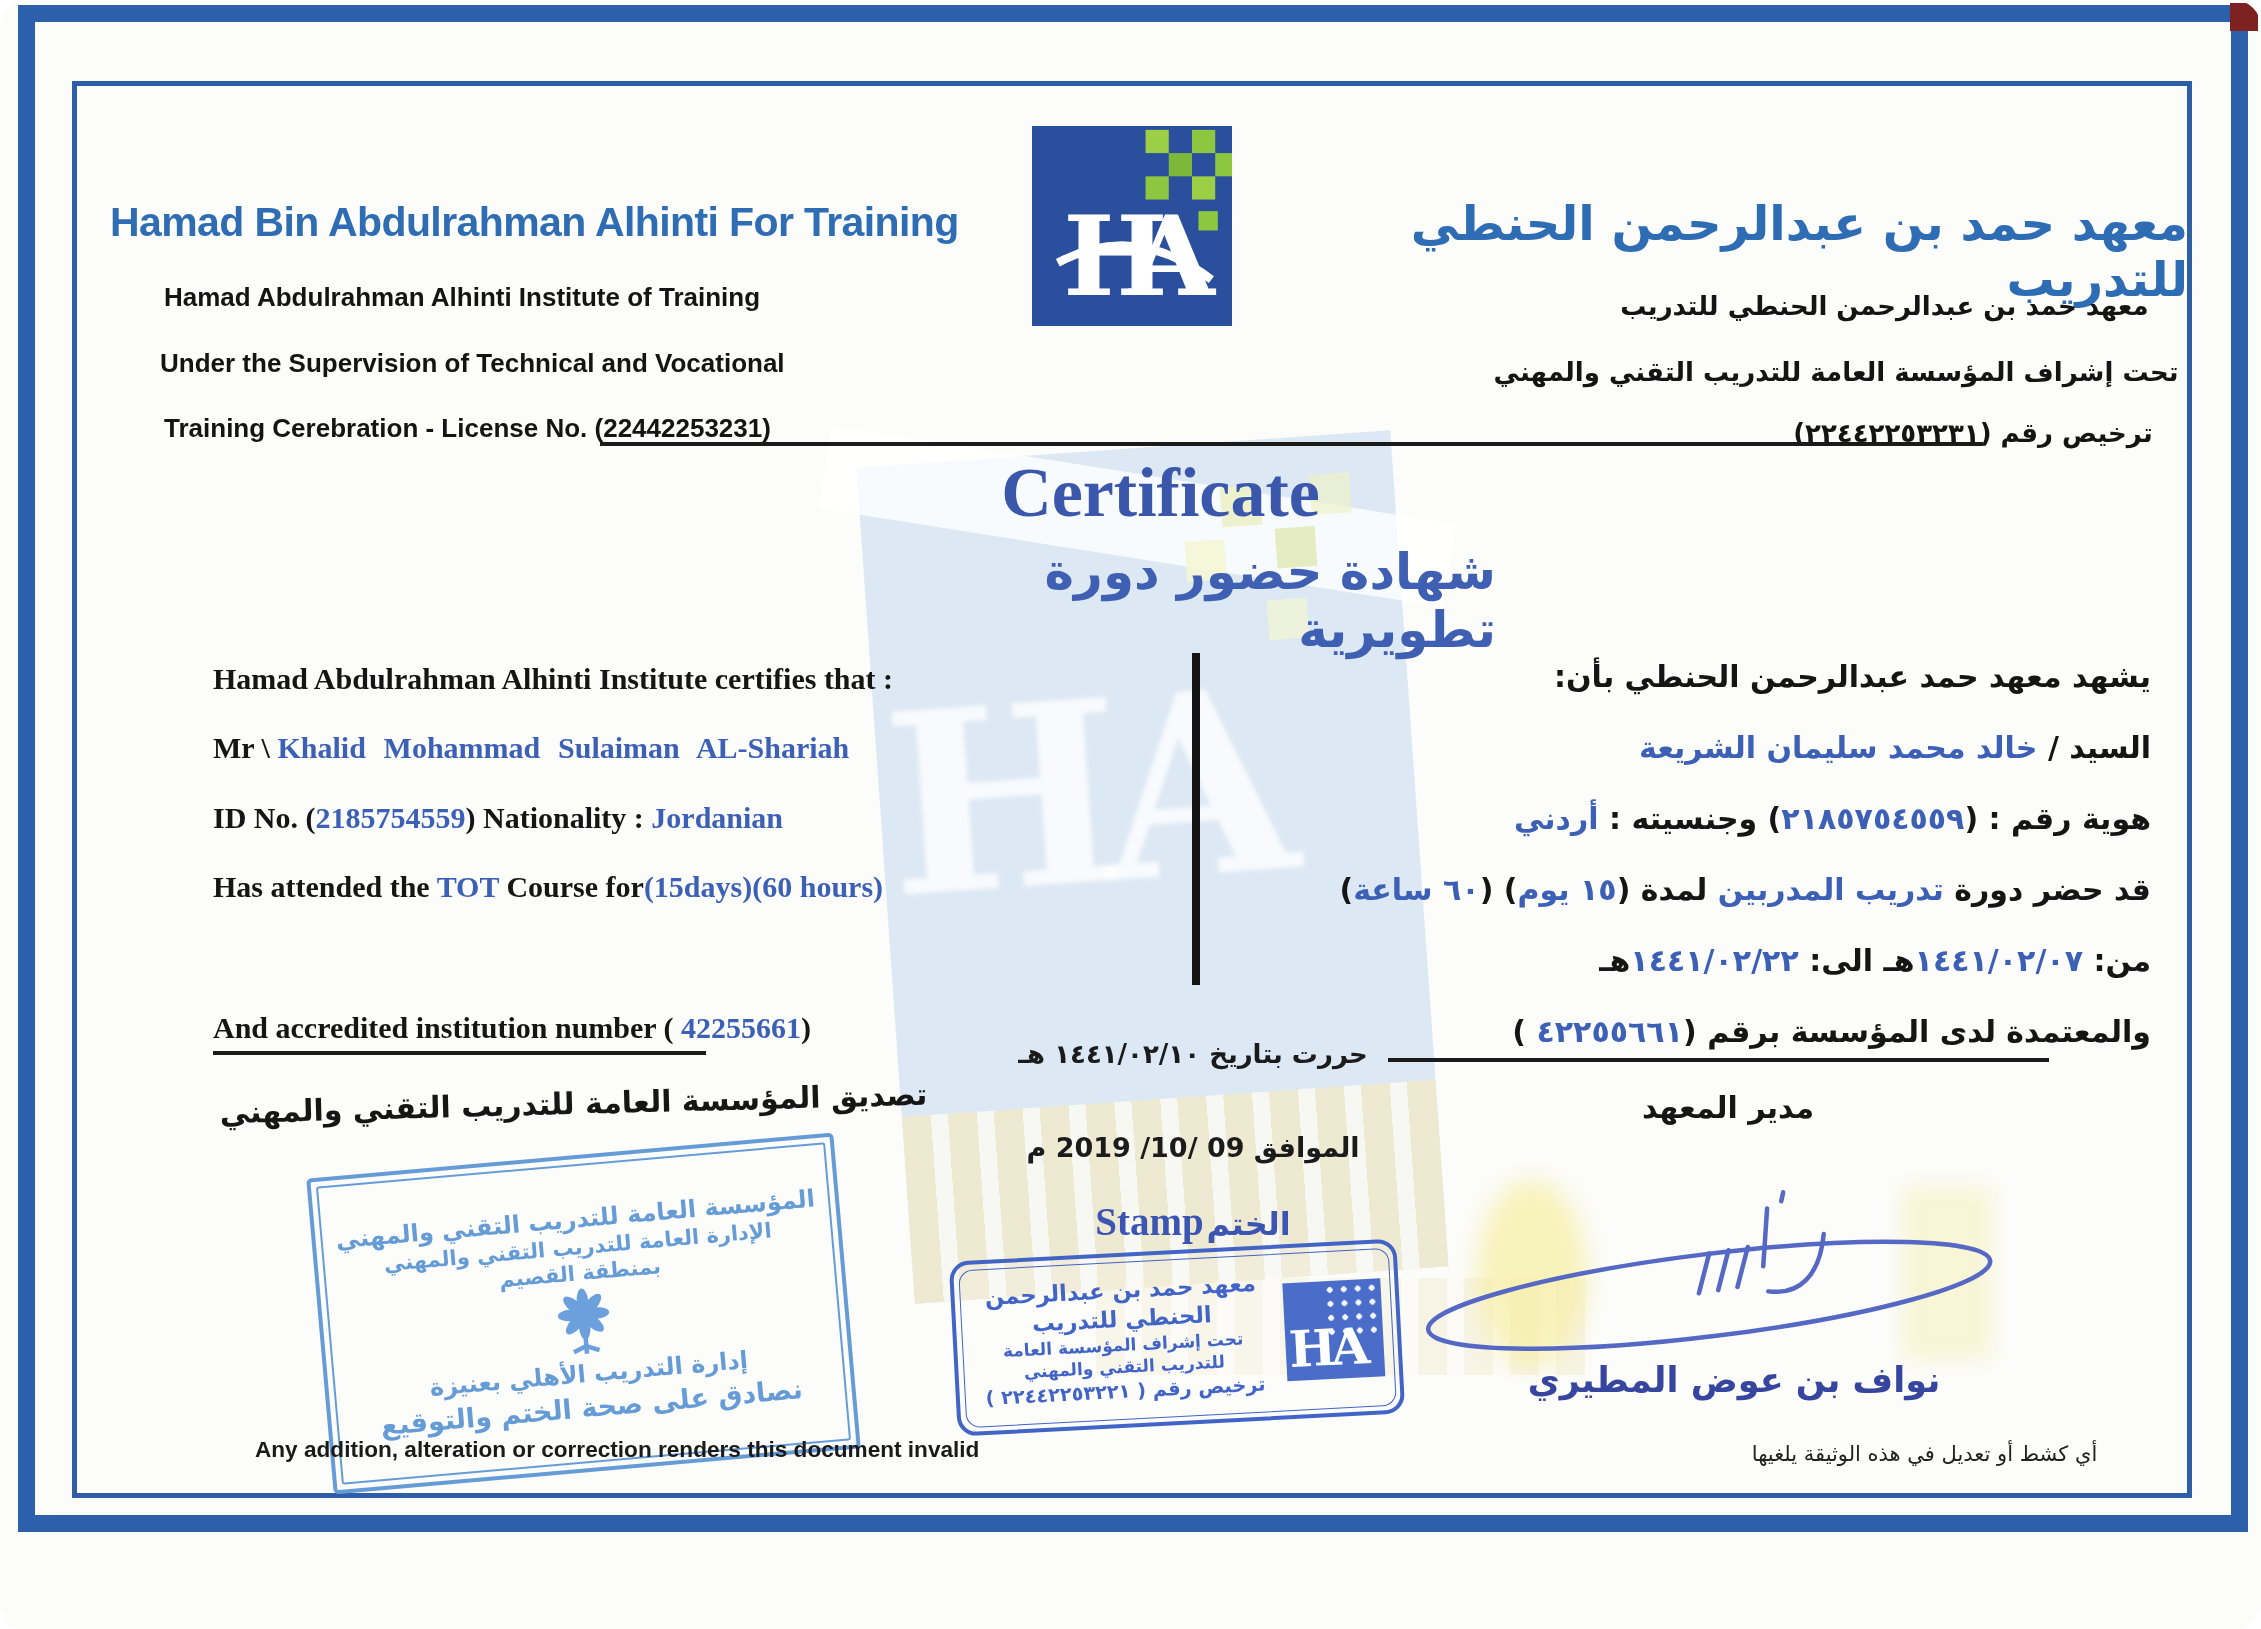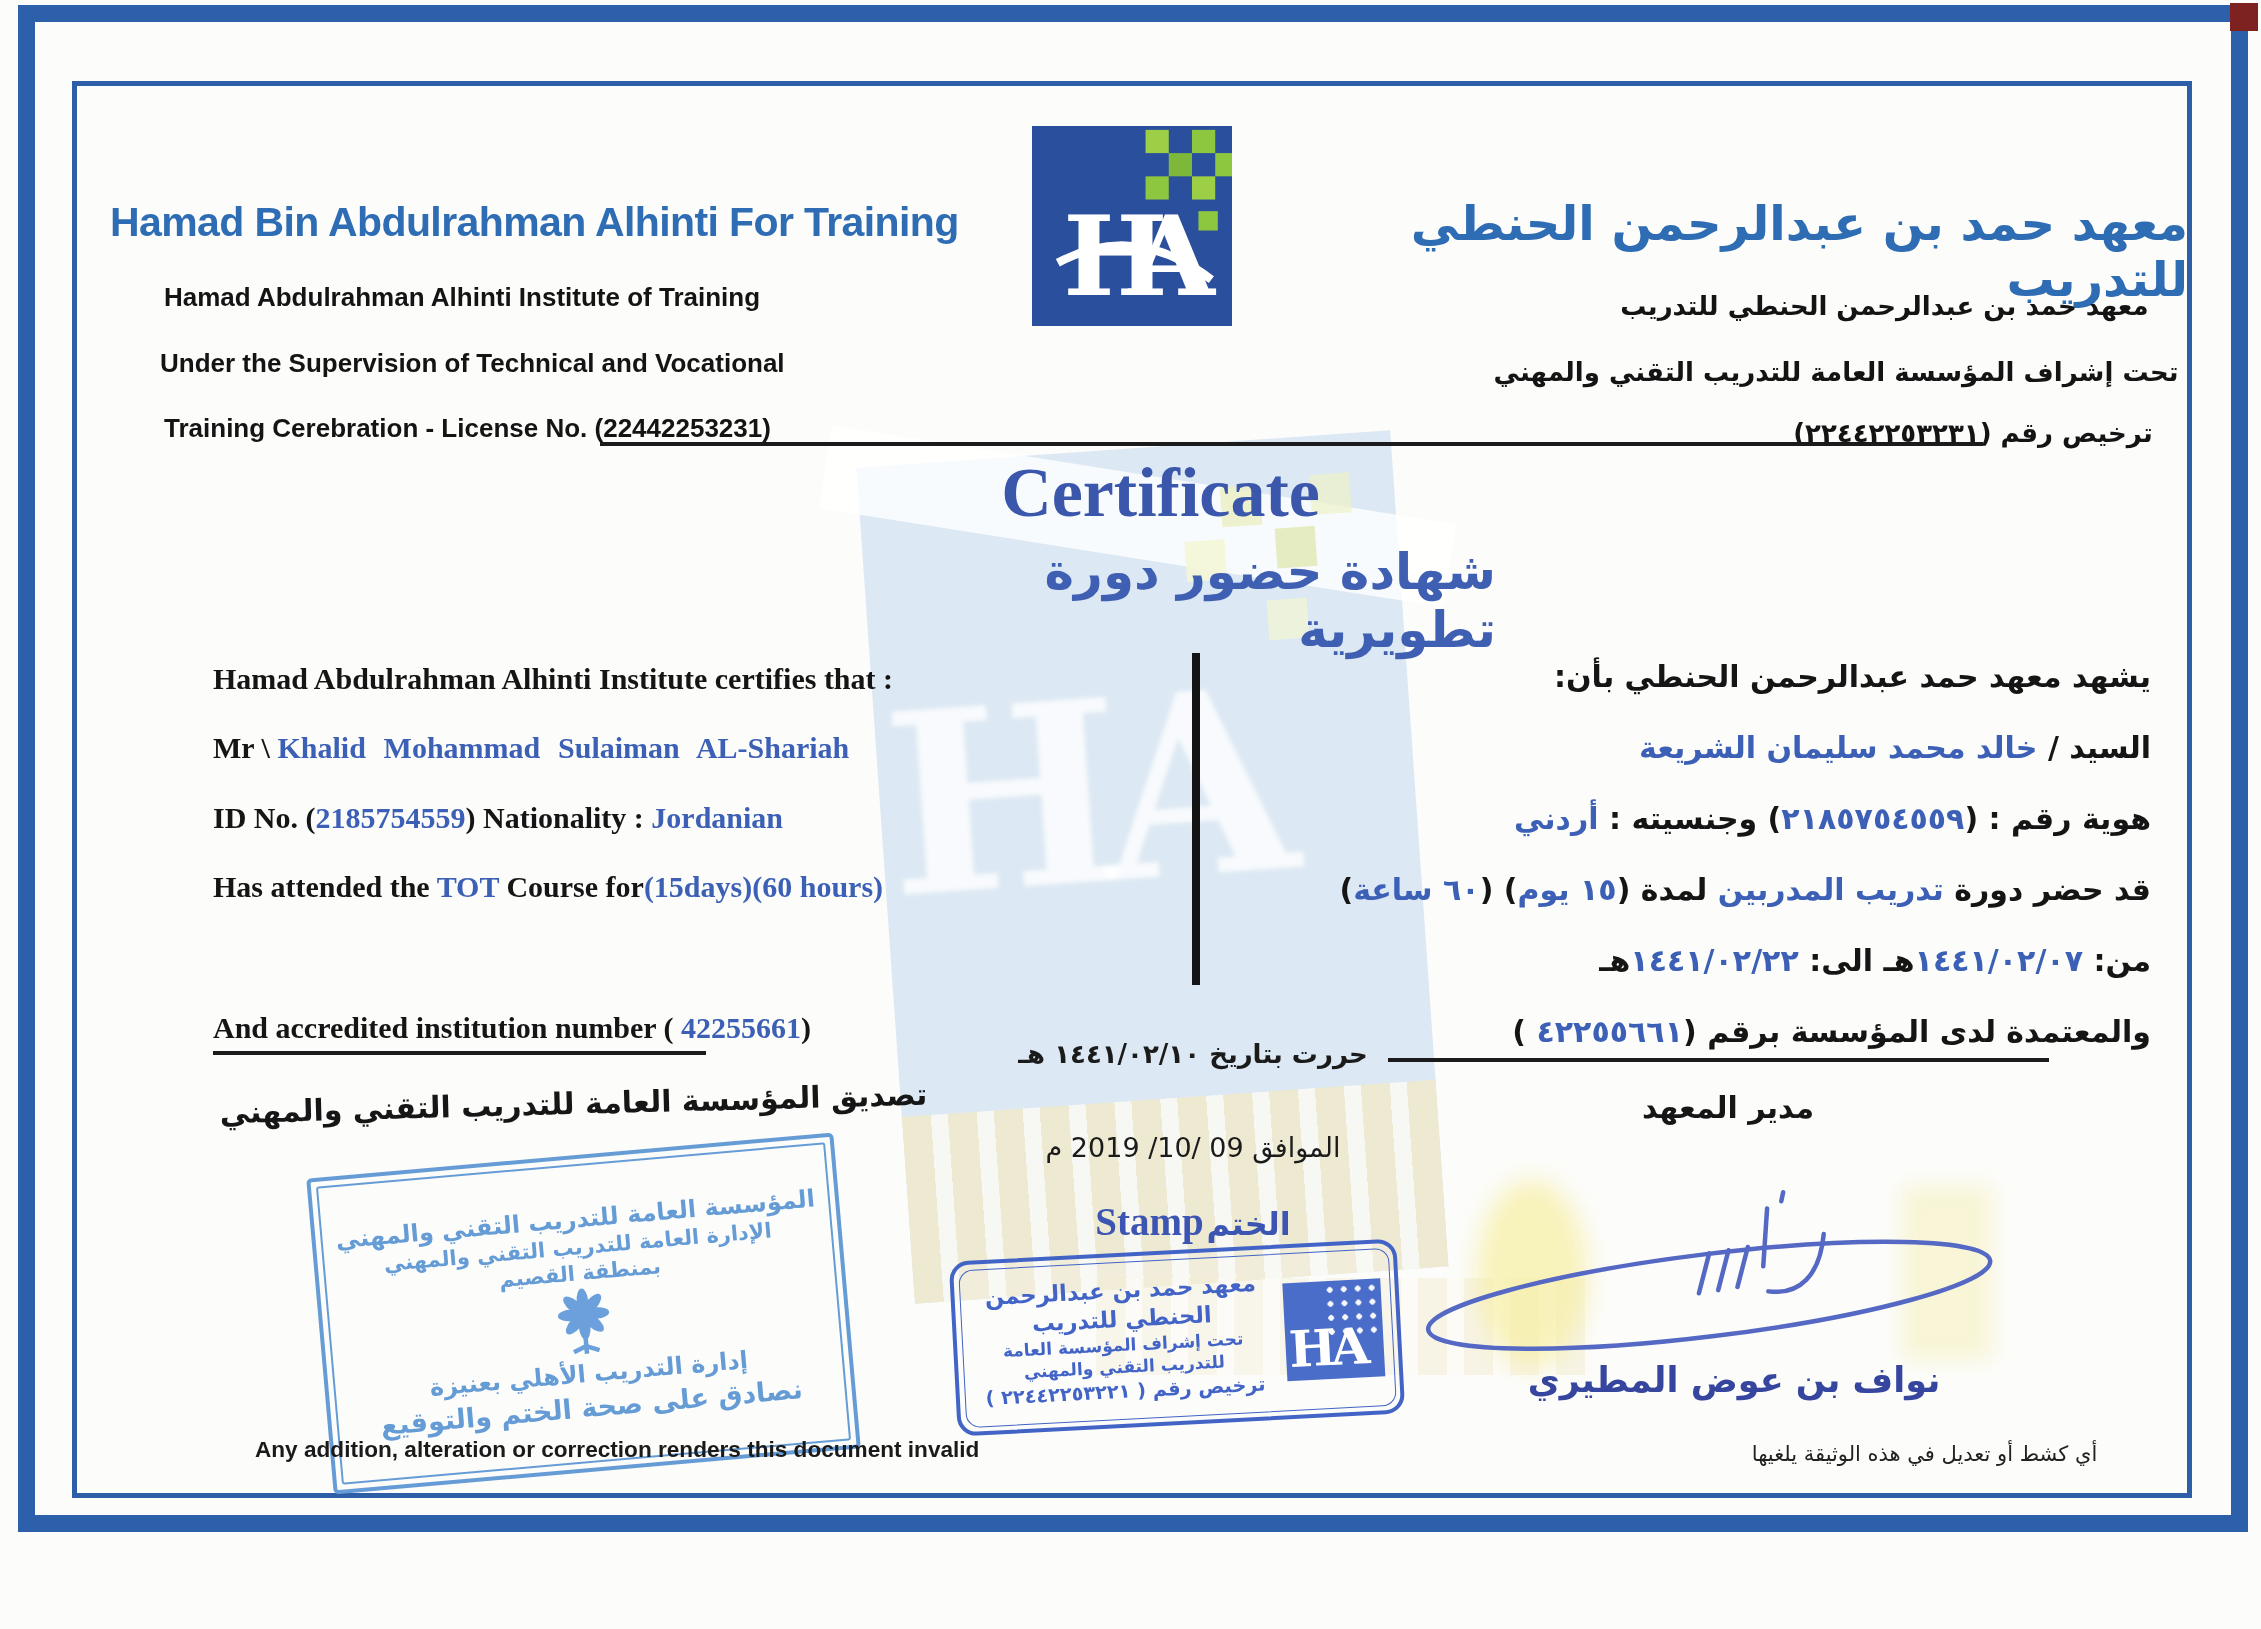--- a/index.html
+++ b/index.html
@@ -1,17 +1,17 @@
 <!DOCTYPE html>
 <html style="font-size:10.3px"><head>
 <meta charset="utf-8">
 <style>
   html,body{margin:0;padding:0;background:#ffffff;}
   #page{position:relative;width:2261px;height:1630px;background:#fcfcfa;overflow:hidden;
-        font-family:"Liberation Sans",sans-serif;}
+        font-family:"Liberation Sans",sans-serif;border-radius:27px;}
   .abs{position:absolute;}
   
   .band{left:18px;top:5.2px;width:2230px;height:1527px;border:17px solid #2c60ab;box-sizing:border-box;}
   .thinline{left:72px;top:81px;width:2120px;height:1417px;border:5.8px solid #2f5ea8;box-sizing:border-box;}
   .corner-artifact{left:2230px;top:2.6px;width:28px;height:28px;background:#7d2220;}
   
   .wm{left:885px;top:448px;width:535px;height:838px;background:#dce8f3;transform:rotate(-4deg);z-index:0;}
   .wm-streak{position:absolute;left:-39px;top:26px;width:632px;height:84px;background:rgba(255,255,255,.8);transform:rotate(13deg);}
   .wm-sq{position:absolute;width:40px;height:40px;background:rgba(236,239,196,.85);}
   .wm-ha{position:absolute;left:6.4px;top:193px;font-family:"DejaVu Serif","Liberation Serif",serif;
@@ -39,21 +39,21 @@
   .en-line{left:213px;width:980px;font-family:"Liberation Serif",serif;font-size:30px;font-weight:bold;color:#151515;z-index:2;}
   .ar-line{left:1322px;width:829px;direction:rtl;text-align:right;font-family:"DejaVu Sans",sans-serif;
            font-size:30px;font-weight:bold;color:#151515;z-index:2;}
   .blue{color:#3c60b6;}
   .name-sp{word-spacing:10.3px;}
   .divider{left:1192px;top:653px;width:8.4px;height:332px;background:#141414;z-index:2;}
   
   .c-date1{left:993px;top:1039px;width:400px;text-align:center;direction:rtl;font-family:"DejaVu Sans",sans-serif;
            font-size:26px;font-weight:bold;color:#1b1b1b;z-index:2;}
   .c-date2{left:1006px;top:1132px;width:374px;text-align:center;direction:rtl;font-family:"DejaVu Sans",sans-serif;
-           font-size:27px;font-weight:normal;color:#1b1b1b;z-index:2;}
+           font-size:27px;font-weight:bold;color:#1b1b1b;z-index:2;}
   .c-stamp-label{left:993px;top:1199px;width:400px;text-align:center;direction:rtl;color:#3c55b2;z-index:2;}
   .c-stamp-label .ar{font-family:"DejaVu Sans",sans-serif;font-size:32px;font-weight:bold;}
   .c-stamp-label .en{font-family:"Liberation Serif",serif;font-size:39px;font-weight:bold;}
   
   .certif-head{left:219px;top:1086px;width:709px;text-align:center;direction:rtl;font-family:"DejaVu Sans",sans-serif;
                font-size:30px;font-weight:bold;color:#161616;transform:rotate(-1.5deg);z-index:2;}
   .lstamp{left:319px;top:1155px;width:529px;height:317px;transform:rotate(-5deg);border:4.5px solid #669cd6;
           border-radius:5.2px;z-index:2;box-sizing:border-box;}
   .lstamp-in{position:absolute;left:5.2px;top:5.2px;right:5.2px;bottom:5.2px;border:2.6px solid #669cd6;border-radius:2.6px;
              display:flex;flex-direction:column;align-items:center;justify-content:center;direction:rtl;

